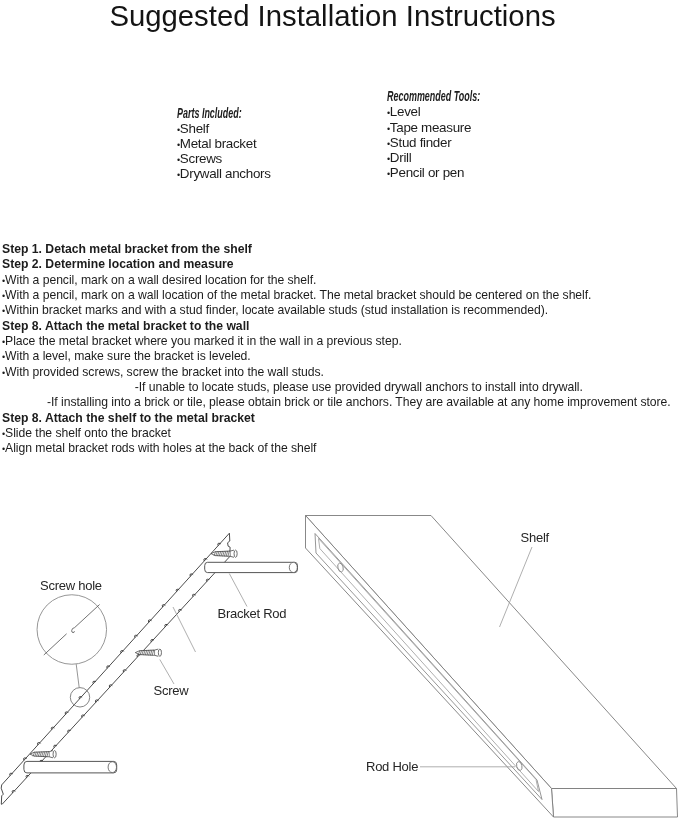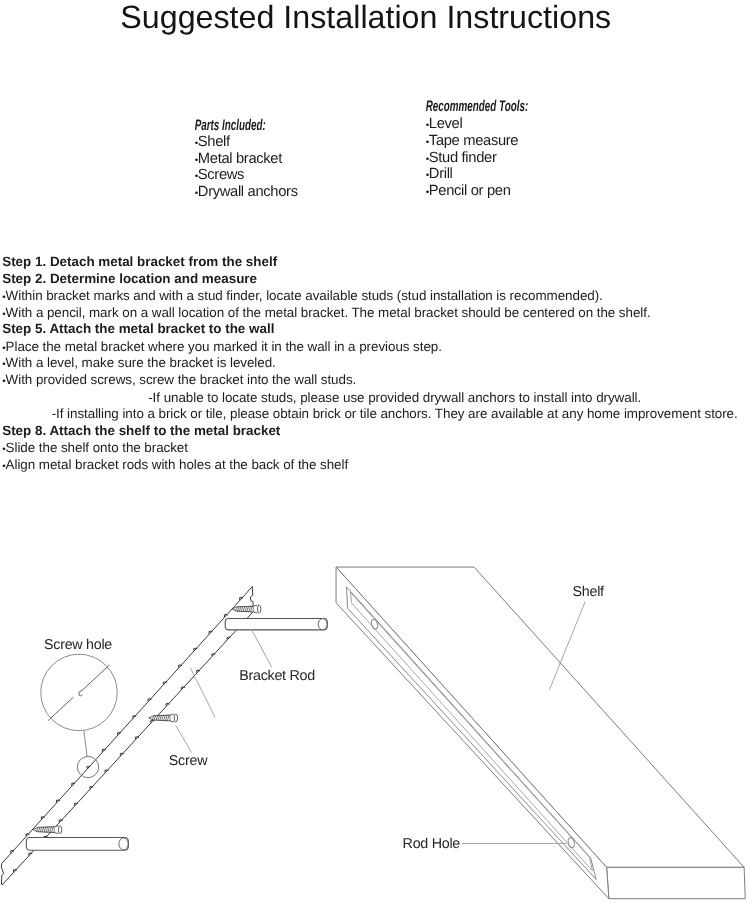--- a/index.html
+++ b/index.html
@@ -27,26 +27,27 @@
 
 <div class="abs lst" style="left:387px;top:89.4px;">
 <div class="lh"><span>Recommended Tools:</span></div>
 <div><span class="b">•</span>Level</div>
 <div><span class="b">•</span>Tape measure</div>
 <div><span class="b">•</span>Stud finder</div>
 <div><span class="b">•</span>Drill</div>
 <div><span class="b">•</span>Pencil or pen</div>
 </div>
 
-<div class="abs steps" style="left:2px;top:231px;">
+<div class="abs steps" style="left:2px;top:242px;">
 <div><b>Step 1. Detach metal bracket from the shelf</b></div>
 <div><b>Step 2. Determine location and measure</b></div>
+<div><span class="b">•</span>With a pencil, mark on a wall desired location for the shelf.</div>
+<div><span class="b">•</span>With a pencil, mark on a wall location of the metal bracket. The metal bracket should be centered on the shelf.</div>
 <div><span class="b">•</span>Within bracket marks and with a stud finder, locate available studs (stud installation is recommended).</div>
-<div><span class="b">•</span>With a pencil, mark on a wall location of the metal bracket. The metal bracket should be centered on the shelf.</div>
-<div><b>Step 5. Attach the metal bracket to the wall</b></div>
+<div><b>Step 8. Attach the metal bracket to the wall</b></div>
 <div><span class="b">•</span>Place the metal bracket where you marked it in the wall in a previous step.</div>
 <div><span class="b">•</span>With a level, make sure the bracket is leveled.</div>
 <div><span class="b">•</span>With provided screws, screw the bracket into the wall studs.</div>
 <div style="padding-left:45px;text-align:center;">-If unable to locate studs, please use provided drywall anchors to install into drywall.</div>
 <div style="padding-left:45px;">-If installing into a brick or tile, please obtain brick or tile anchors. They are available at any home improvement store.</div>
 <div><b>Step 8. Attach the shelf to the metal bracket</b></div>
 <div><span class="b">•</span>Slide the shelf onto the bracket</div>
 <div><span class="b">•</span>Align metal bracket rods with holes at the back of the shelf</div>
 </div>
 

